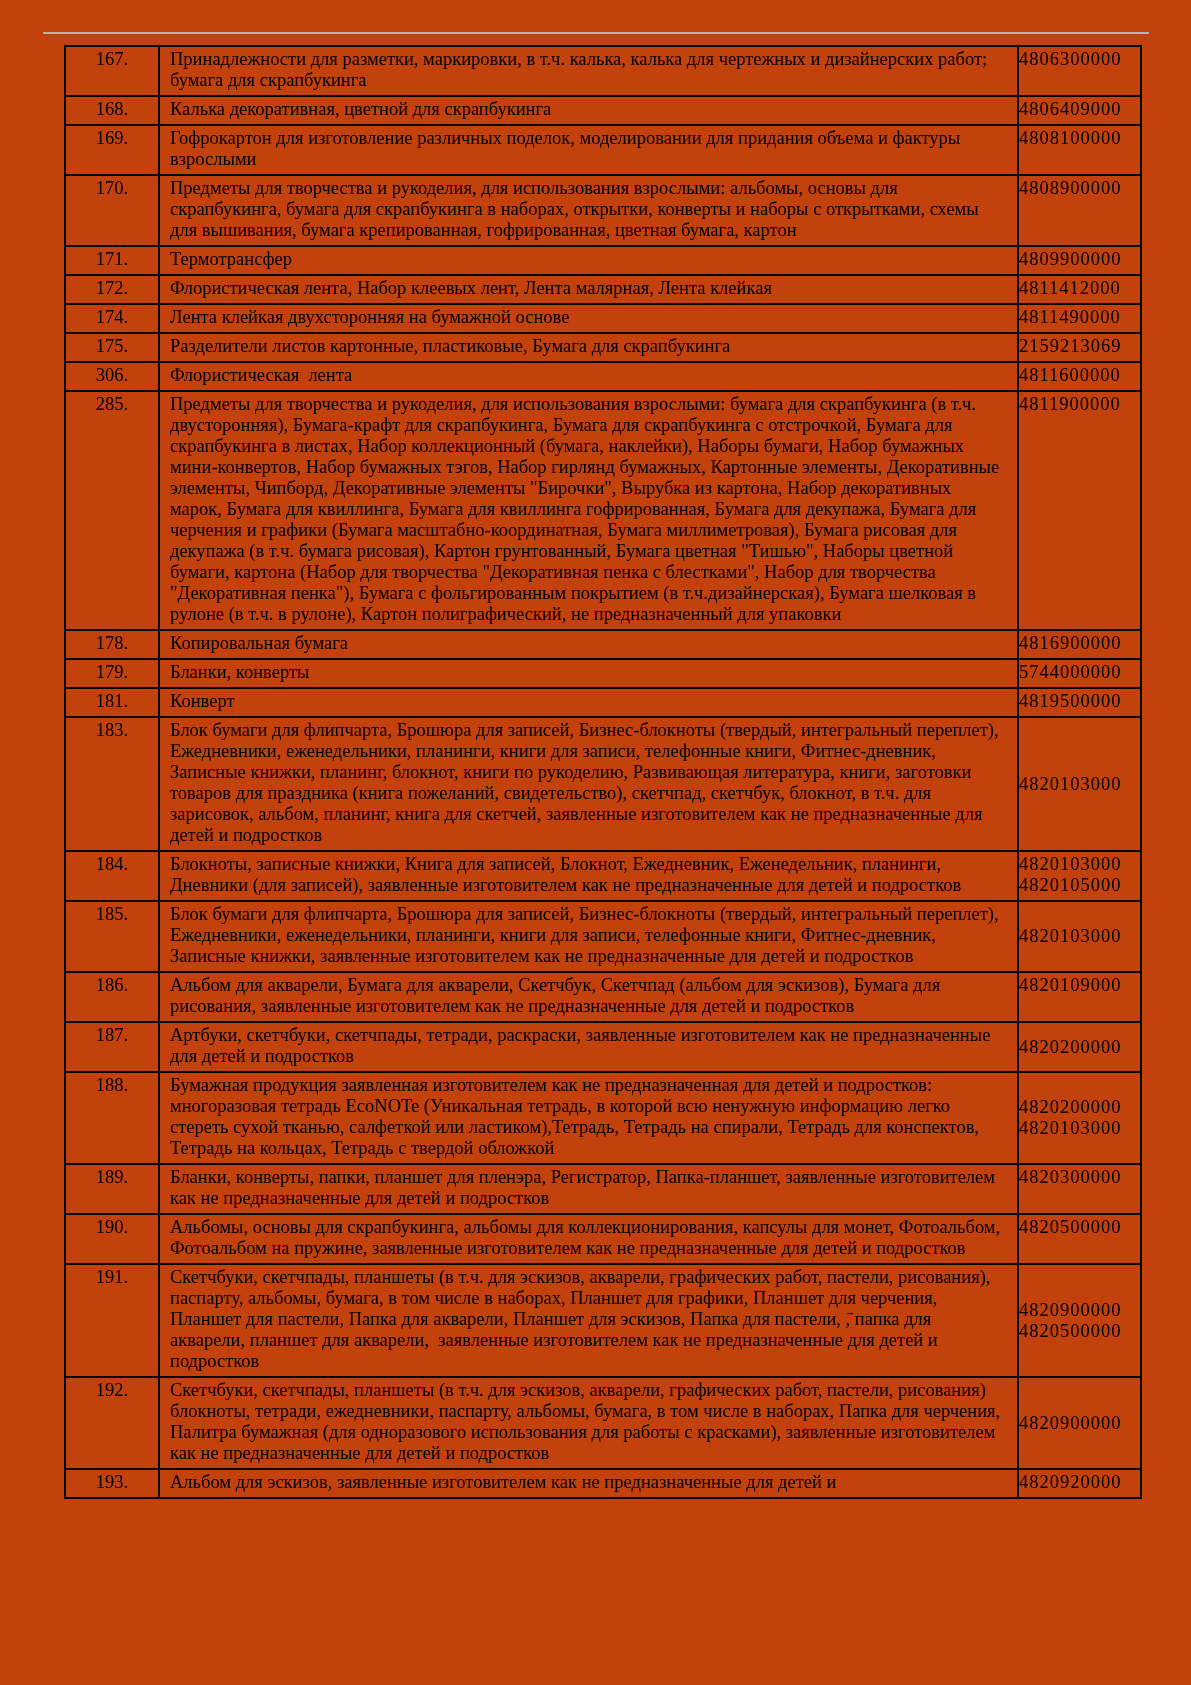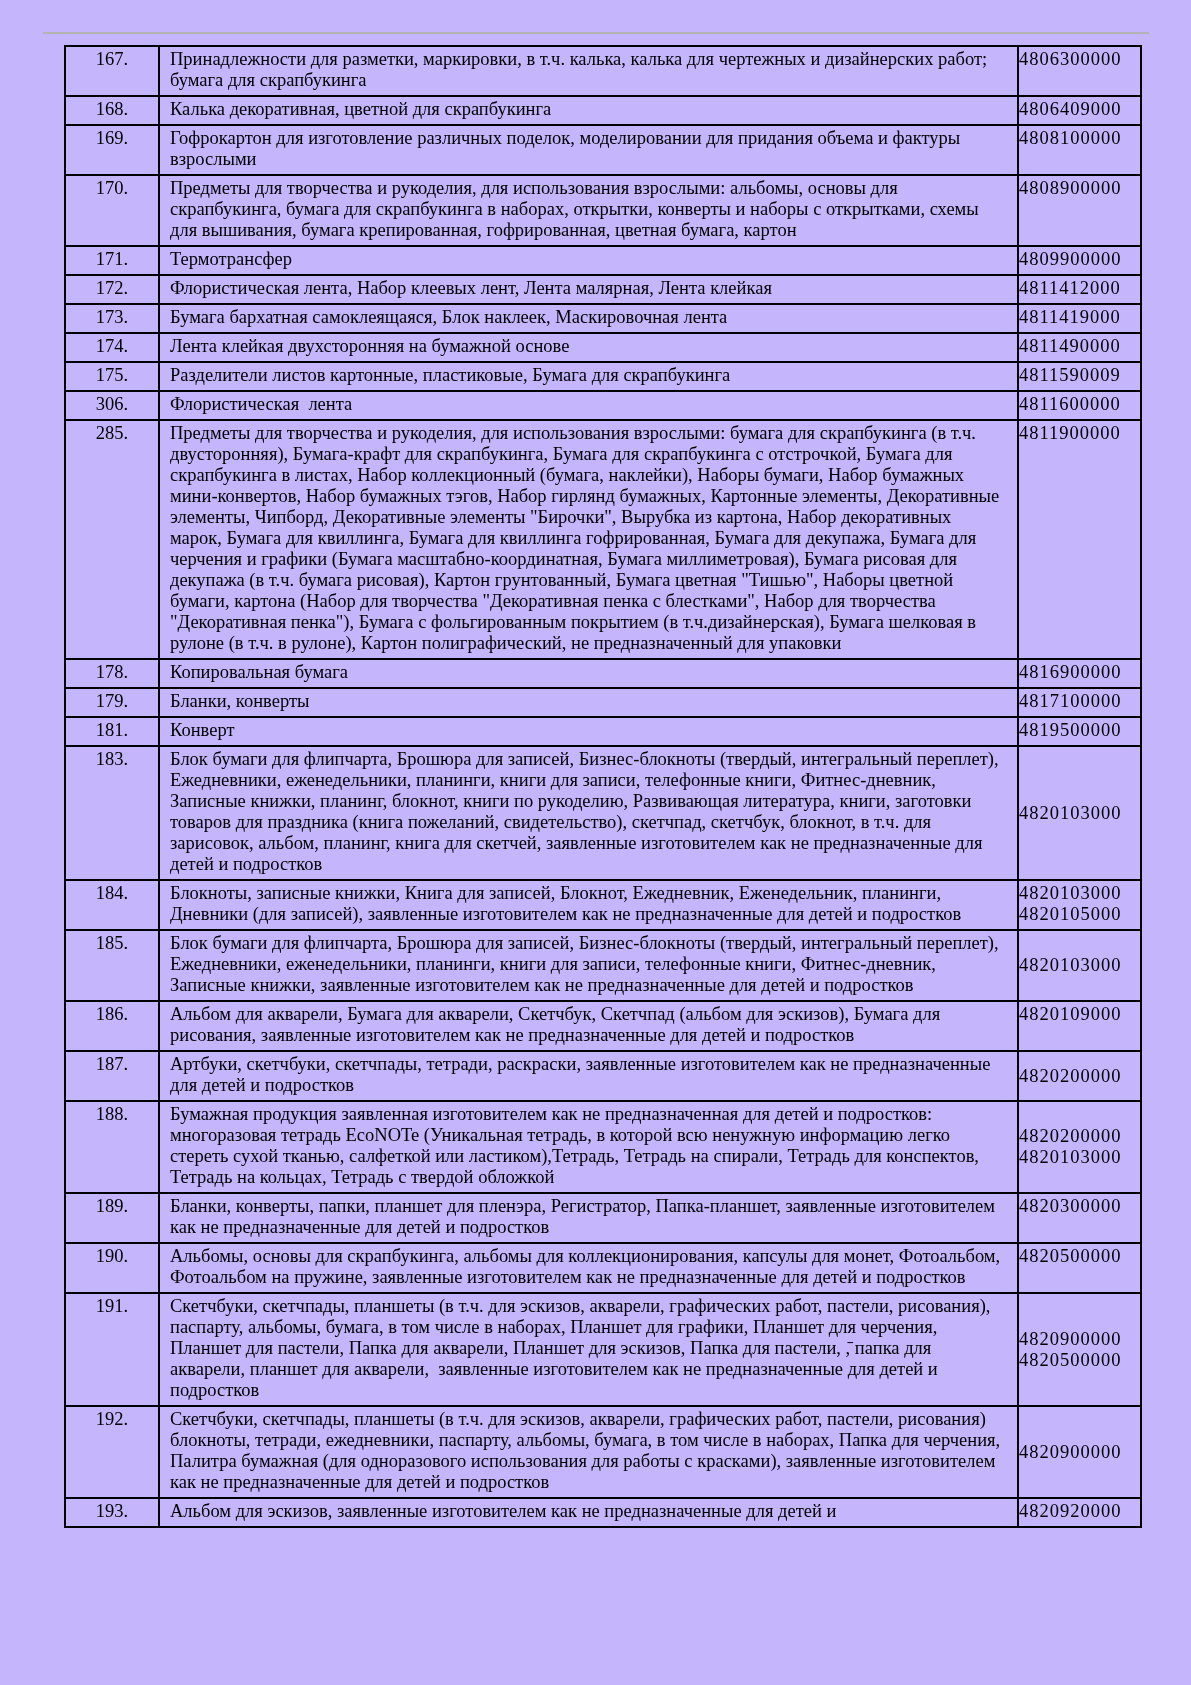--- a/index.html
+++ b/index.html
@@ -6,21 +6,21 @@
     margin: 0;
     padding: 0;
     background: #ffffff;
     font-family: "Liberation Serif", "DejaVu Serif", serif;
     color: #000000;
   }
   .page {
     position: relative;
     width: 1191px;
     height: 1685px;
-    background: #c4b5fd;
+    background: #c2410c;
     overflow: hidden;
   }
   .cut-line {
     position: absolute;
     left: 43px;
     top: 32px;
     width: 1106px;
     height: 2px;
     background: #b3b3b3;
   }
@@ -103,38 +103,31 @@
           </td>
         </tr>
         <tr>
           <td class="cell-num">172.</td>
           <td class="cell-desc">Флористическая лента, Набор клеевых лент, Лента малярная, Лента клейкая</td>
           <td class="cell-code v-top">
             <div class="code-line">4811412000</div>
           </td>
         </tr>
         <tr>
-          <td class="cell-num">173.</td>
-          <td class="cell-desc">Бумага бархатная самоклеящаяся, Блок наклеек, Маскировочная лента</td>
-          <td class="cell-code v-top">
-            <div class="code-line">4811419000</div>
-          </td>
-        </tr>
-        <tr>
           <td class="cell-num">174.</td>
           <td class="cell-desc">Лента клейкая двухсторонняя на бумажной основе</td>
           <td class="cell-code v-top">
             <div class="code-line">4811490000</div>
           </td>
         </tr>
         <tr>
           <td class="cell-num">175.</td>
           <td class="cell-desc">Разделители листов картонные, пластиковые, Бумага для скрапбукинга</td>
           <td class="cell-code v-top">
-            <div class="code-line">4811590009</div>
+            <div class="code-line">2159213069</div>
           </td>
         </tr>
         <tr>
           <td class="cell-num">306.</td>
           <td class="cell-desc">Флористическая  лента</td>
           <td class="cell-code v-top">
             <div class="code-line">4811600000</div>
           </td>
         </tr>
         <tr>
@@ -148,21 +141,21 @@
           <td class="cell-num">178.</td>
           <td class="cell-desc">Копировальная бумага</td>
           <td class="cell-code v-top">
             <div class="code-line">4816900000</div>
           </td>
         </tr>
         <tr>
           <td class="cell-num">179.</td>
           <td class="cell-desc">Бланки, конверты</td>
           <td class="cell-code v-top">
-            <div class="code-line">4817100000</div>
+            <div class="code-line">5744000000</div>
           </td>
         </tr>
         <tr>
           <td class="cell-num">181.</td>
           <td class="cell-desc">Конверт</td>
           <td class="cell-code v-top">
             <div class="code-line">4819500000</div>
           </td>
         </tr>
         <tr>

